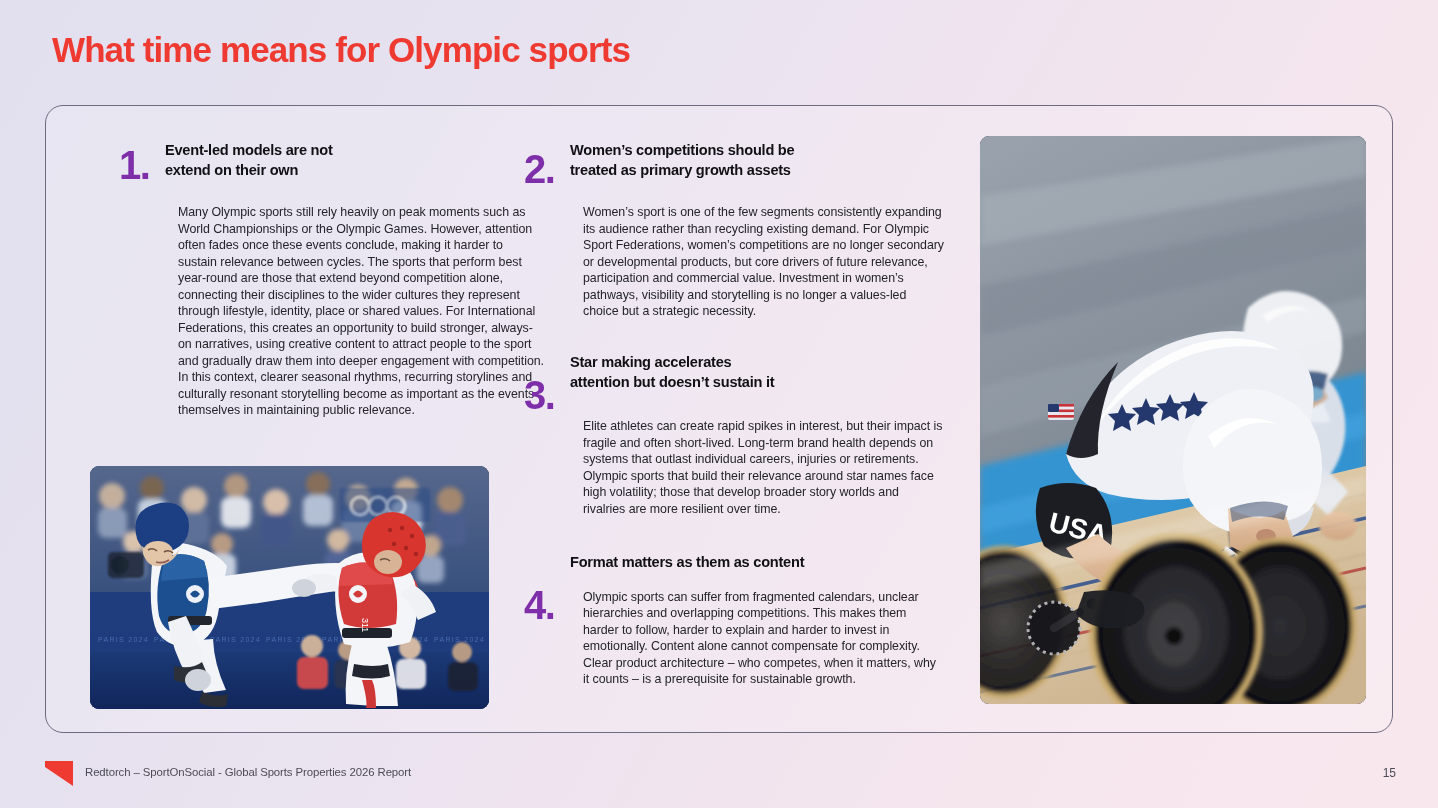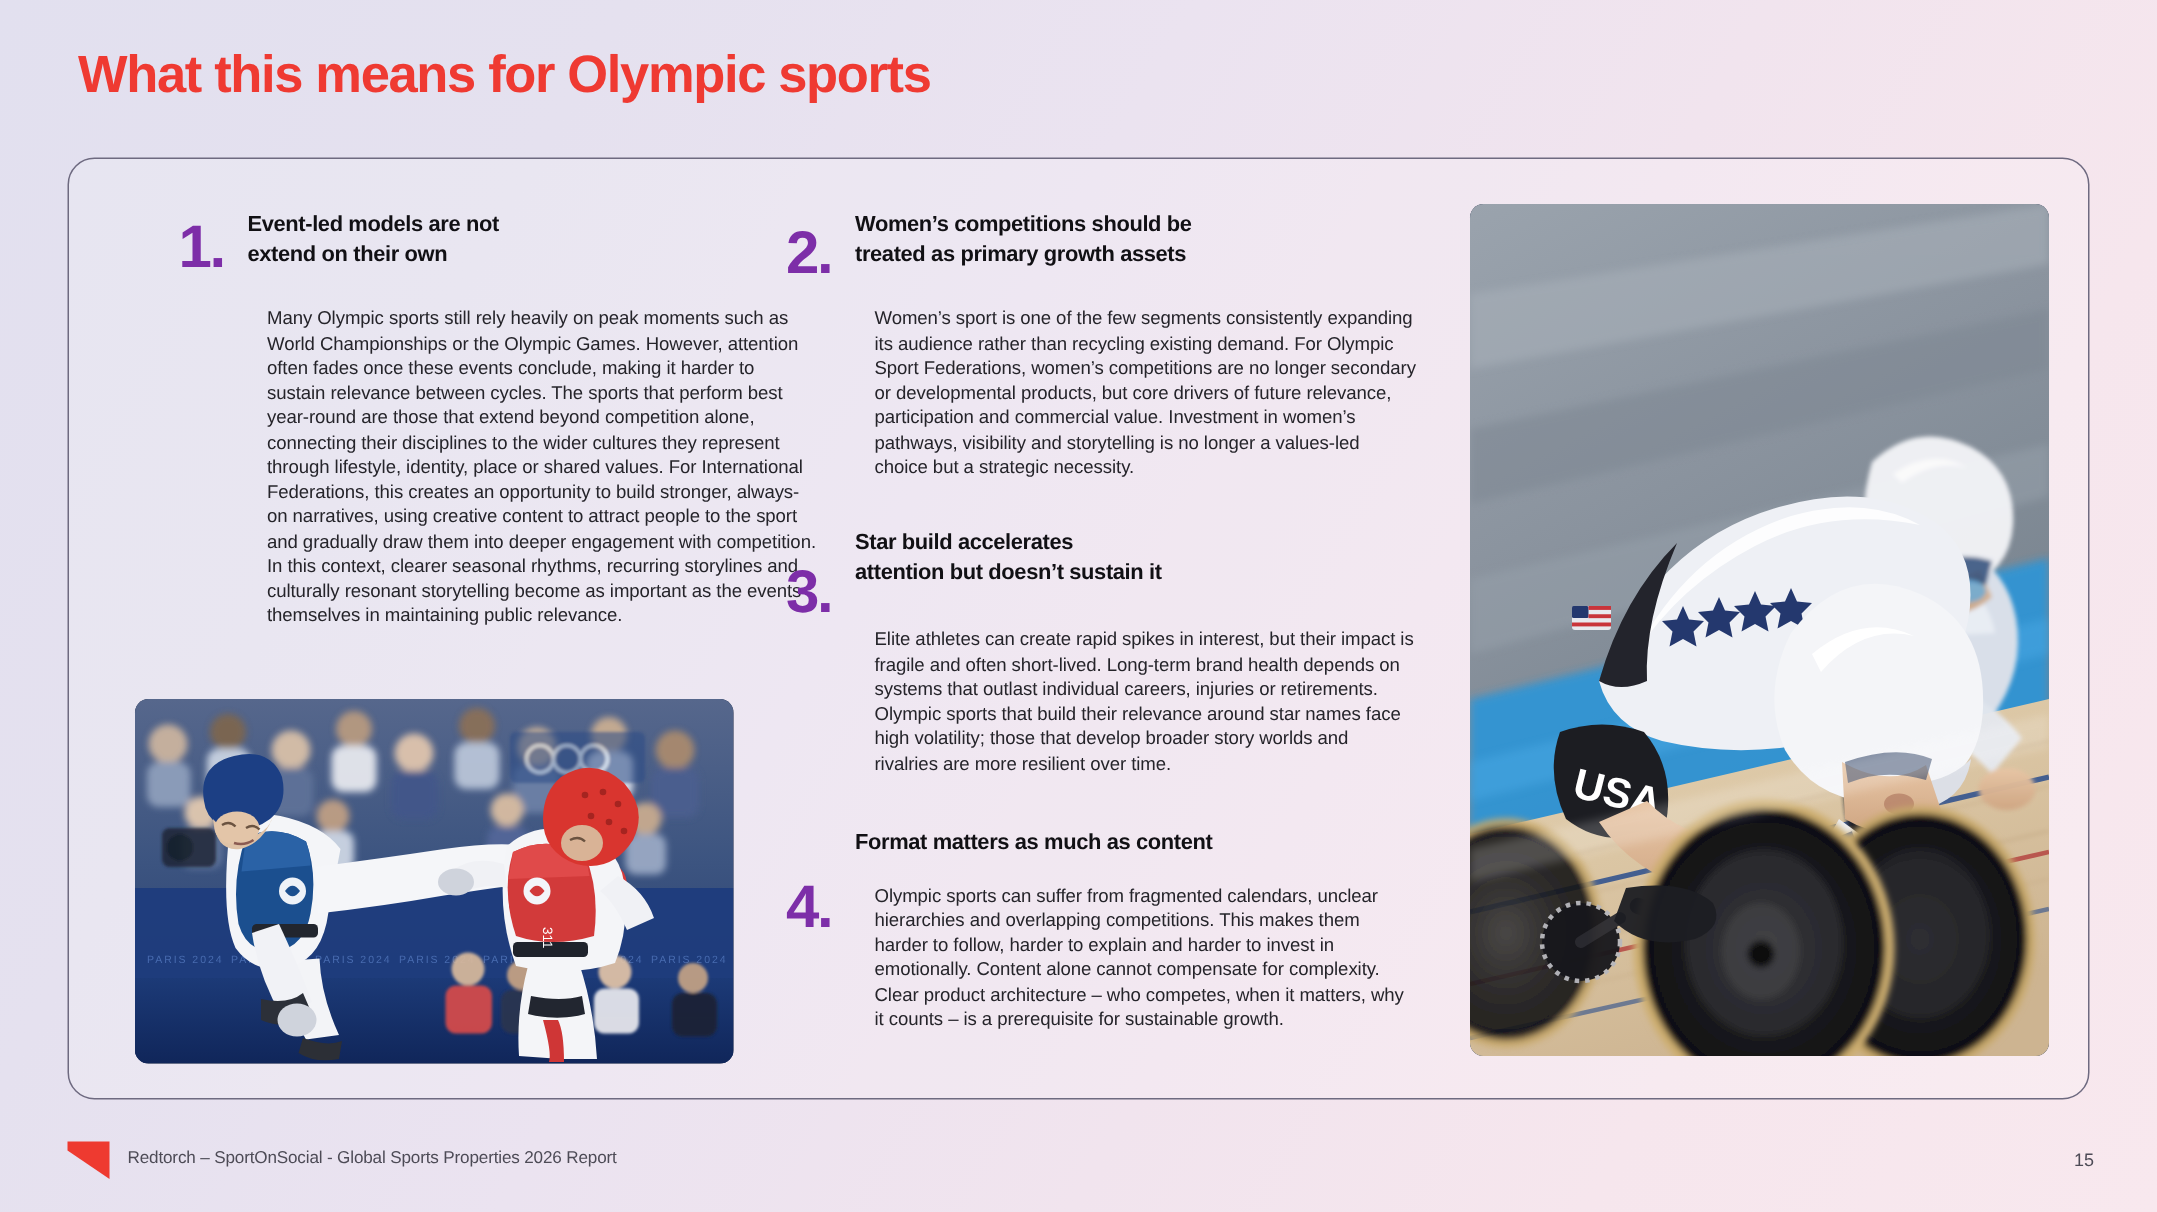--- a/index.html
+++ b/index.html
@@ -155,21 +155,21 @@
     position: absolute;
     right: 42px;
     top: 766px;
     font-size: 12px;
     color: #4d4b56;
   }
 </style>
 </head>
 <body>
 
-<div class="page-title">What this means for Olympic sports</div>
+<div class="page-title">What time means for Olympic sports</div>
 
 <div class="card">
 
   <div class="col-one">
 
     <div class="point" id="p1">
       <div class="point-num">1.</div>
       <div class="point-head">Event-led models are not
 extend on their own</div>
       <div class="point-body">Many Olympic sports still rely heavily on peak moments such as World Championships or the Olympic Games. However, attention often fades once these events conclude, making it harder to sustain relevance between cycles. The sports that perform best year-round are those that extend beyond competition alone, connecting their disciplines to the wider cultures they represent through lifestyle, identity, place or shared values. For International Federations, this creates an opportunity to build stronger, always-on narratives, using creative content to attract people to the sport and gradually draw them into deeper engagement with competition. In this context, clearer seasonal rhythms, recurring storylines and culturally resonant storytelling become as important as the events themselves in maintaining public relevance.</div>
@@ -181,28 +181,28 @@
 
     <div class="point" id="p2">
       <div class="point-num">2.</div>
       <div class="point-head">Women’s competitions should be
 treated as primary growth assets</div>
       <div class="point-body">Women’s sport is one of the few segments consistently expanding its audience rather than recycling existing demand. For Olympic Sport Federations, women’s competitions are no longer secondary or developmental products, but core drivers of future relevance, participation and commercial value. Investment in women’s pathways, visibility and storytelling is no longer a values-led choice but a strategic necessity.</div>
     </div>
 
     <div class="point" id="p3">
       <div class="point-num">3.</div>
-      <div class="point-head">Star build accelerates
+      <div class="point-head">Star making accelerates
 attention but doesn’t sustain it</div>
       <div class="point-body">Elite athletes can create rapid spikes in interest, but their impact is fragile and often short-lived. Long-term brand health depends on systems that outlast individual careers, injuries or retirements. Olympic sports that build their relevance around star names face high volatility; those that develop broader story worlds and rivalries are more resilient over time.</div>
     </div>
 
     <div class="point" id="p4">
       <div class="point-num">4.</div>
-      <div class="point-head">Format matters as much as content</div>
+      <div class="point-head">Format matters as them as content</div>
       <div class="point-body">Olympic sports can suffer from fragmented calendars, unclear hierarchies and overlapping competitions. This makes them harder to follow, harder to explain and harder to invest in emotionally. Content alone cannot compensate for complexity. Clear product architecture – who competes, when it matters, why it counts – is a prerequisite for sustainable growth.</div>
     </div>
 
   </div>
 
   <div class="photo photo-taekwondo">
     <svg viewBox="0 0 399 243" preserveAspectRatio="xMidYMid slice">
       <defs>
         <linearGradient id="tkCrowd" x1="0" y1="0" x2="0" y2="1">
           <stop offset="0%" stop-color="#56678c"></stop>

